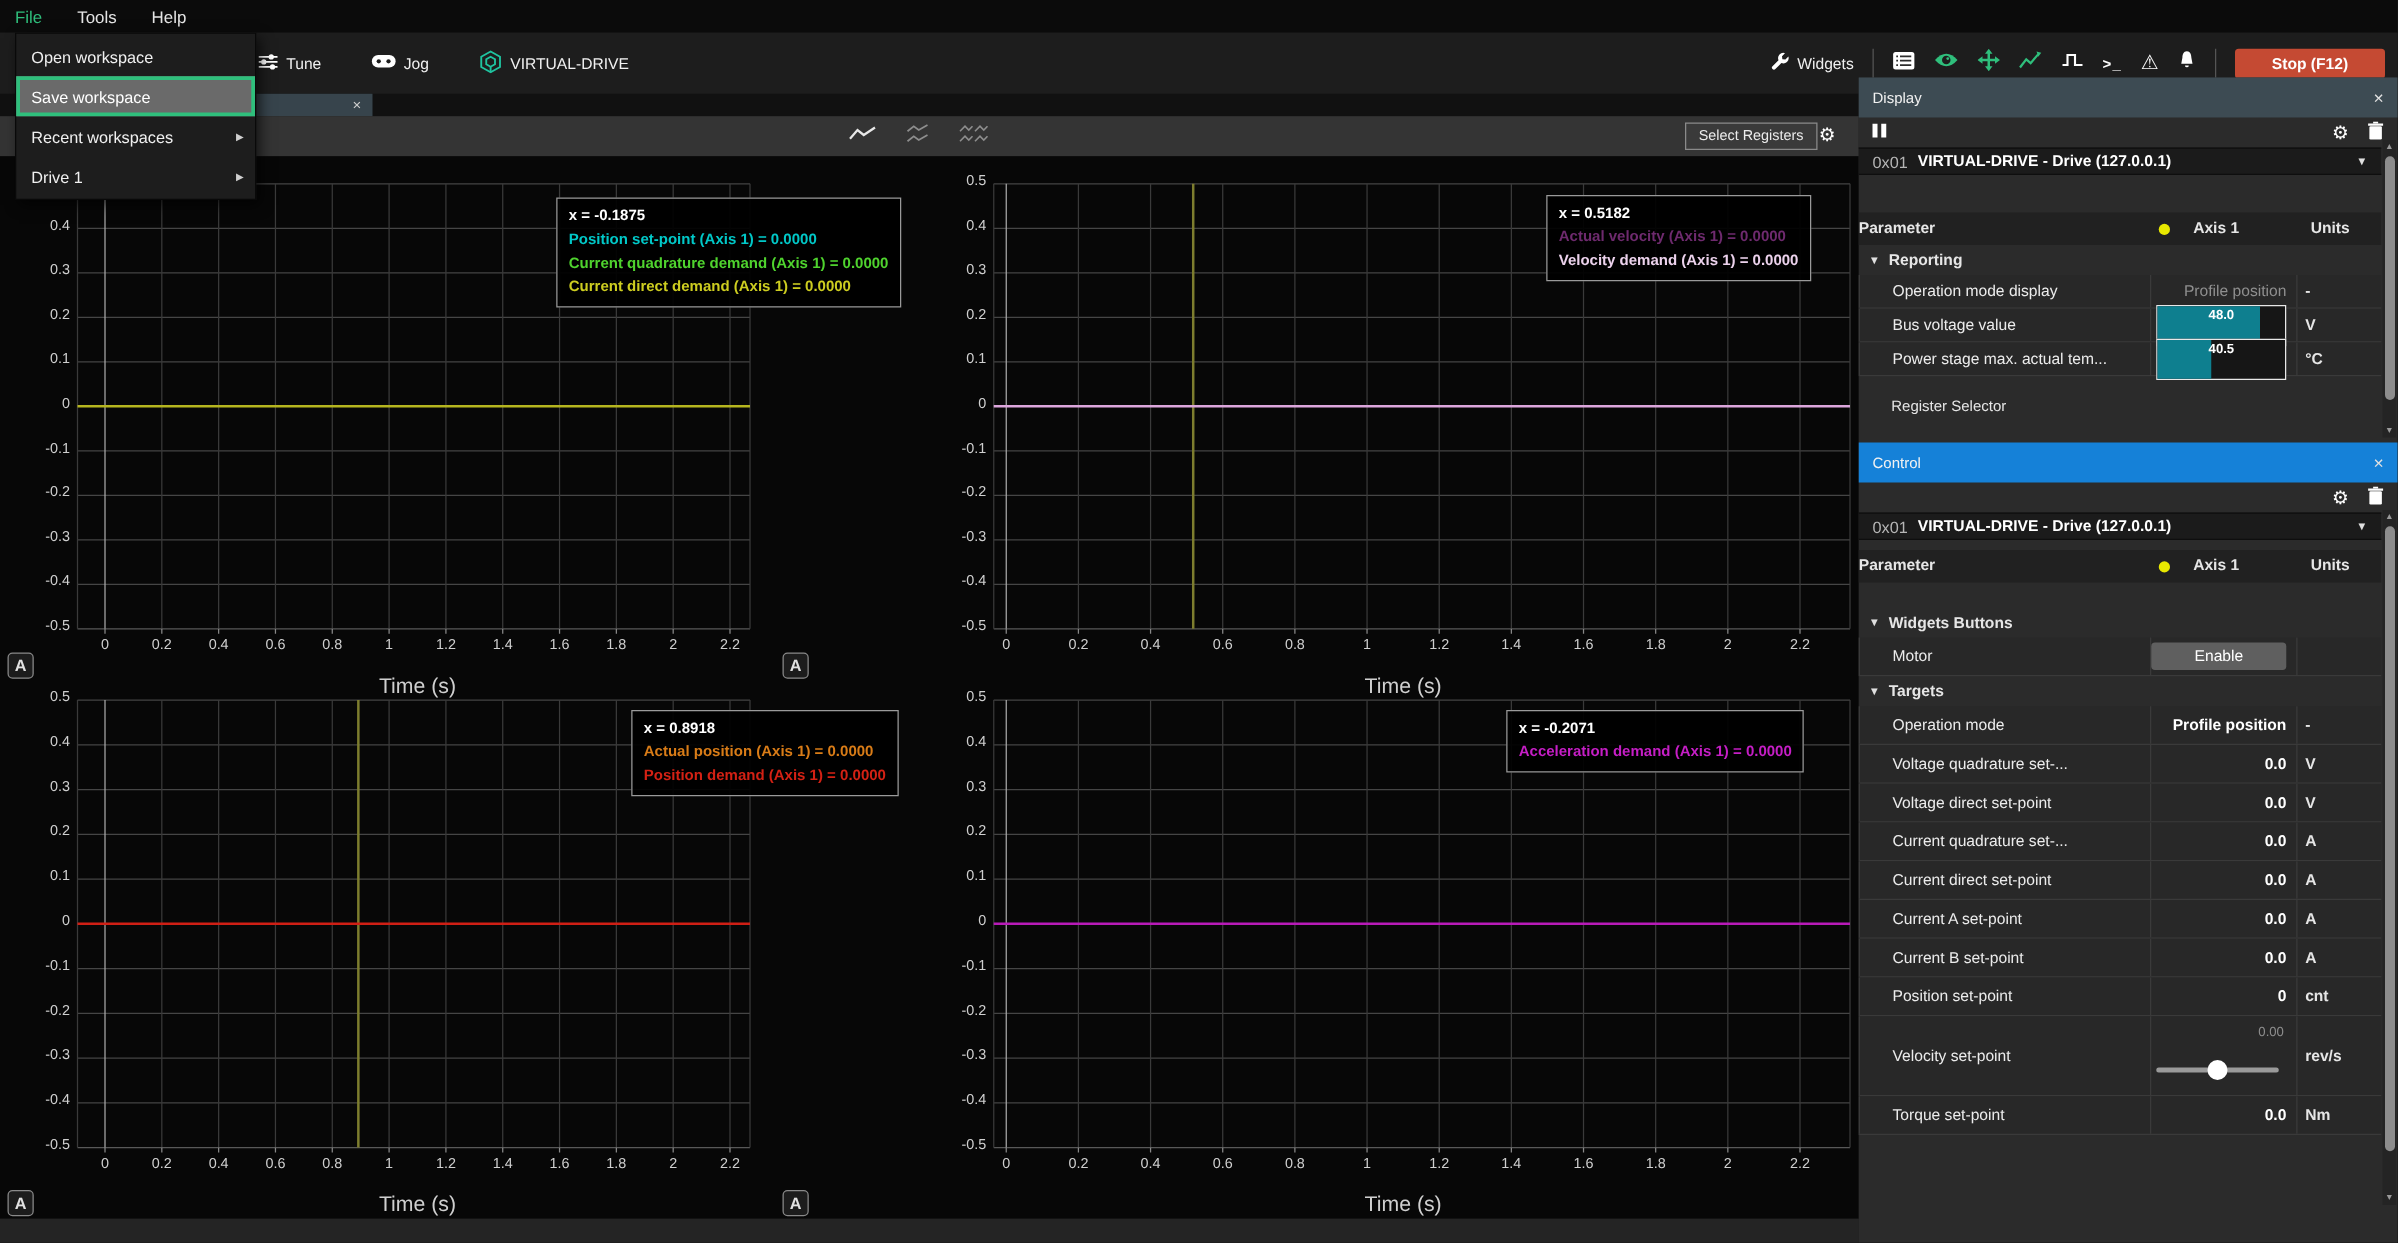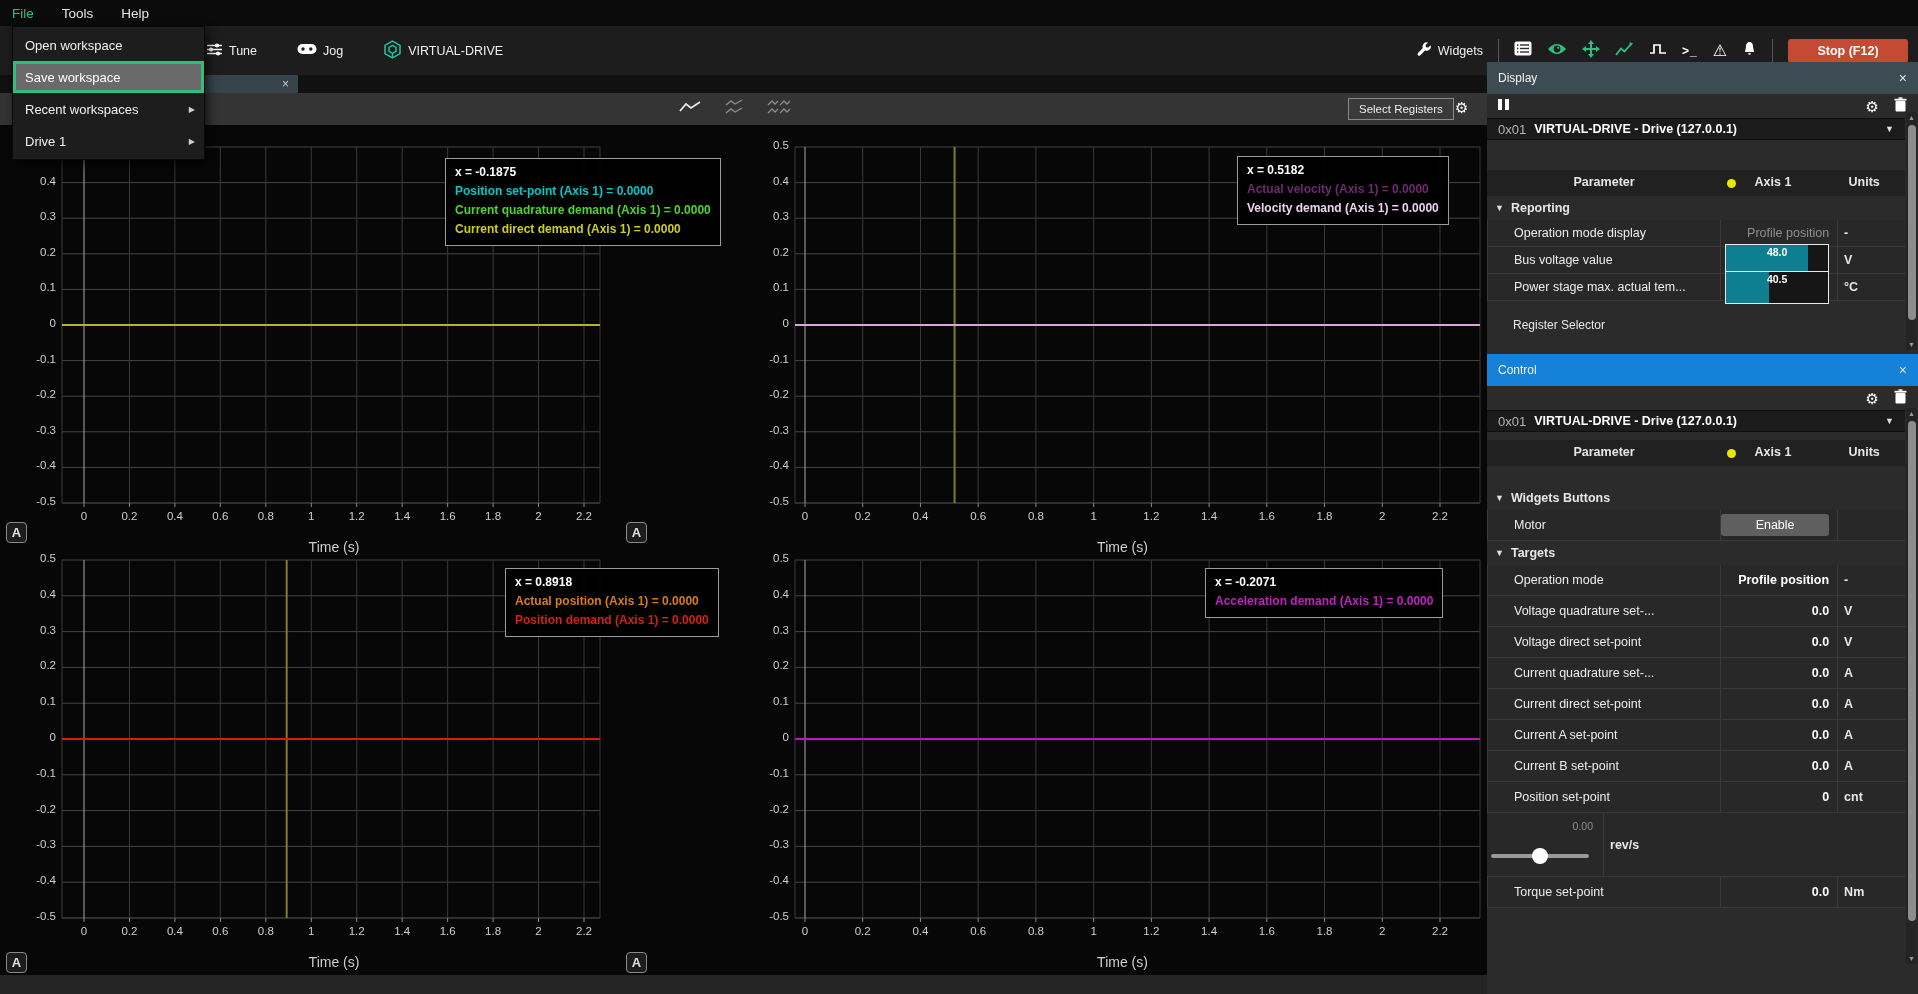--- a/index.html
+++ b/index.html
@@ -35,21 +35,21 @@
   .gear{font-size:15px;color:#fff;line-height:15px}
   
   .main{position:absolute;left:0;top:125px;width:1487px;height:850px;background:#070707}
   .bstrip{position:absolute;left:0;top:975px;width:1487px;height:19px;background:#242424}
   #plots{position:absolute;left:0;top:0}
   .plot{position:absolute}
   .plot svg{position:absolute;left:0;top:0}
   .ticklabel{position:absolute;font-size:11.5px;color:#cfcfcf}
   .ticklabel.y{width:40px;text-align:right}
   .ticklabel.x{width:40px;text-align:center}
-  .axis-title{position:absolute;width:90px;text-align:center;font-size:14px;color:#cfcfcf}
+  .axis-title{position:absolute;width:90px;text-align:center;font-size:17px;color:#cfcfcf}
   .abtn{position:absolute;left:6px;bottom:12px;width:21px;height:21px;border:1px solid #8a8a8a;
     border-radius:4px;color:#e0e0e0;font-weight:bold;font-size:13px;line-height:19px;
     text-align:center;background:rgba(45,45,45,.55)}
   .tooltip{position:absolute;background:rgba(0,0,0,.93);border:1px solid #9a9a9a;
     padding:4px 9px 6px;font-size:12px;font-weight:bold;line-height:19px;white-space:nowrap;z-index:5}
   
   .filemenu{position:absolute;left:12px;top:26px;width:193px;background:#1d1d1d;
     border:1px solid #090909;box-shadow:3px 4px 10px rgba(0,0,0,.65);z-index:60;padding:2px 0}
   .fm-item{height:32px;display:flex;align-items:center;padding:0 12px;font-size:13px;
     color:#f0f0f0;position:relative}
@@ -68,21 +68,21 @@
   .pause i{display:inline-block;width:4px;height:11px;background:#fff;margin-right:3px}
   .drive-row{height:22px;background:#1b1b1b;display:flex;align-items:center;gap:8px;
     padding:0 11px;margin-right:13px;border-top:1px solid #0e0e0e;border-bottom:1px solid #0e0e0e}
   .drive-id{color:#b5b5b5;font-size:13px}
   .drive-name{font-weight:bold;font-size:12.5px;color:#fff}
   .drive-caret{margin-left:auto;font-size:9px;color:#e0e0e0}
   .panel-gap{height:30px}
   .panel-gap.small{height:8px}
   .panel-gap.mid{height:20px}
   .thead{height:26px;position:relative;background:#212121;font-weight:bold;margin-right:13px}
-  .h-param{position:absolute;left:0;width:56%;text-align:center;top:5px}
+  .h-param{position:absolute;left:0;width:56%;top:5px}
   .h-dot{position:absolute;left:57.5%;top:9px;width:9px;height:9px;border-radius:50%;background:var(--ydot)}
   .h-axis{position:absolute;left:64%;top:5px}
   .h-units{position:absolute;left:86.5%;top:5px}
   .sect{height:24px;display:flex;align-items:center;gap:7px;padding-left:8px;font-weight:bold;margin-right:13px}
   .s-caret{font-size:9px;color:#e0e0e0}
   .trow{display:flex;align-items:stretch;background:#282828;border-bottom:1px solid #3a3a3a;margin-right:13px}
   .display-rows .trow{height:27px}
   .control-rows .trow{height:31px}
   .trow.tall{height:64px !important}
   .tname{flex:0 0 56%;display:flex;align-items:center;padding-left:26px;
@@ -685,20 +685,21 @@
           <div class="tcell tunits">A</div>
         </div>
         <div class="trow">
           <div class="tcell tname">Position set-point</div>
           <div class="tcell tval">
             <span class="val-num">0</span>
           </div>
           <div class="tcell tunits">cnt</div>
         </div>
         <div class="trow tall">
+          <div class="tcell tname">Velocity set-point</div>
           <div class="tcell tval">
             <div class="slider-wrap">
               <div class="slider-val">0.00</div>
               <div class="slider-track">
                 <div class="slider-thumb" style="left: 50%;"></div>
               </div>
             </div>
           </div>
           <div class="tcell tunits">rev/s</div>
         </div>

